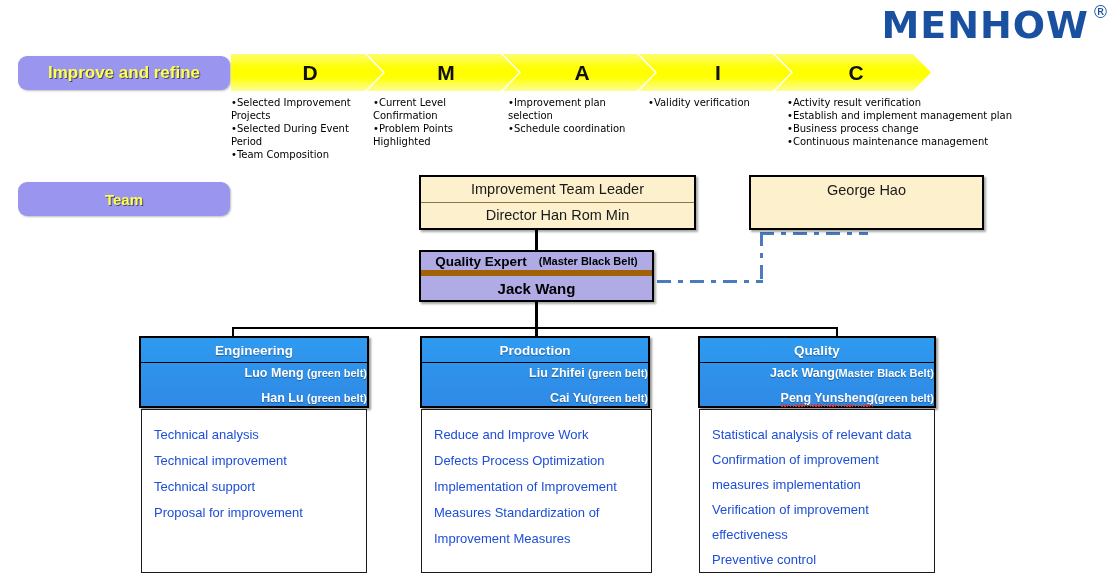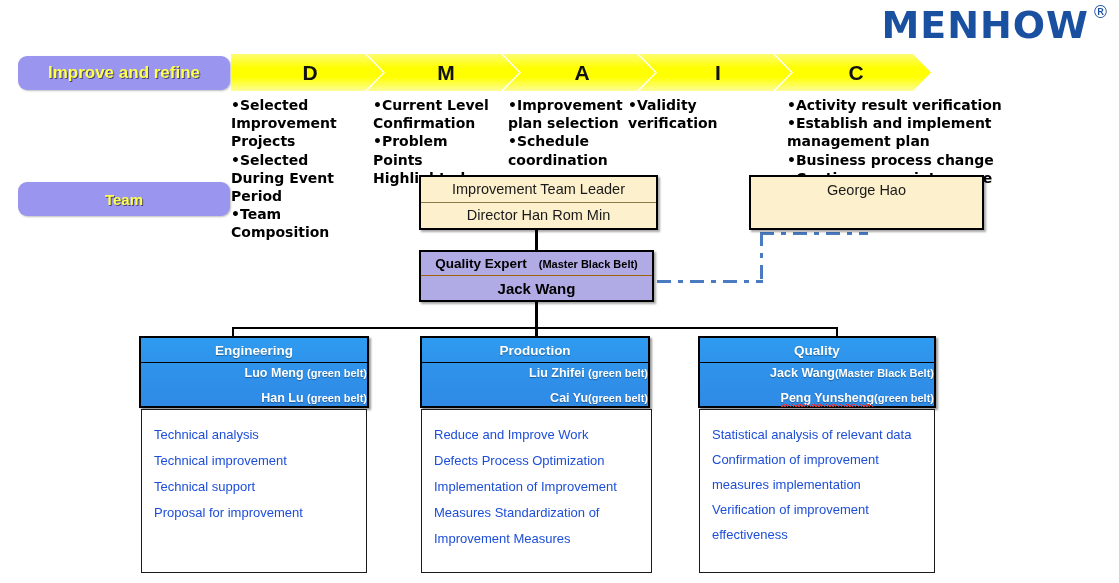--- a/index.html
+++ b/index.html
@@ -62,22 +62,22 @@
   }
   .chev.first {
     clip-path: polygon(0 0, calc(100% - 18px) 0, 100% 50%, calc(100% - 18px) 100%, 0 100%);
   }
   .chev span { margin-left: 6px; }
 
   
   .bullets {
     position: absolute;
     font-family: "DejaVu Sans", sans-serif;
-    font-size: 14px;
-    font-weight: bold;
+    font-size: 10px;
+    font-weight: normal;
     color: #000;
     line-height: 1.30;
   }
   .bullets div { white-space: pre-wrap; }
   .bullets .b::before { content: "\2022 "; }
 
   
   .box {
     position: absolute;
     border: 2px solid #000;
@@ -89,21 +89,21 @@
   }
 
   
   .cream { background: #fdf0cd; }
   .cream .row { color: #1a1a1a; }
   .cream .r1 { height: 50%; border-bottom: 1px solid #8a7a4a; font-size: 14.5px; }
   .cream .r2 { height: 50%; font-size: 14.5px; }
 
   
   .purple { background: #b0abe4; }
-  .purple .r1 { height: 50%; border-bottom: 1px solid #a16207; font-size: 13.5px; font-weight: bold; gap: 8px; }
+  .purple .r1 { height: 50%; border-bottom: 6px solid #a16207; font-size: 13.5px; font-weight: bold; gap: 8px; }
   .purple .r1 .small { font-size: 11px; font-weight: bold; margin-left: 4px; }
   .purple .r2 { height: 50%; font-size: 15px; font-weight: bold; }
 
   
   .dept-head {
     position: absolute;
     border: 2px solid #000;
     box-shadow: 2px 2px 2px rgba(0,0,0,0.4);
     background: linear-gradient(to bottom, #2e9bf0 0%, #2f92ea 45%, #2f8ae6 100%);
     color: #ffffff;
@@ -197,21 +197,21 @@
 <div class="bullets" style="left:373px; top:96px; width:122px;">
   <div class="b">Current Level Confirmation</div>
   <div class="b">Problem Points Highlighted</div>
 </div>
 
 <div class="bullets" style="left:508px; top:96px; width:120px;">
   <div class="b">Improvement plan selection</div>
   <div class="b">Schedule coordination</div>
 </div>
 
-<div class="bullets" style="left:628px; top:96px; width:130px;">
+<div class="bullets" style="left:648px; top:96px; width:130px;">
   <div class="b">Validity verification</div>
 </div>
 
 <div class="bullets" style="left:787px; top:96px; width:230px;">
   <div class="b">Activity result verification</div>
   <div class="b">Establish and implement management plan</div>
   <div class="b">Business process change</div>
   <div class="b">Continuous maintenance management</div>
 </div>
 
@@ -222,21 +222,21 @@
 <div class="conn" style="left:232px; top:327px; width:606px; height:2px;"></div>
 
 <div class="conn" style="left:232px; top:327px; width:2px; height:12px;"></div>
 <div class="conn" style="left:535px; top:327px; width:3px; height:12px;"></div>
 <div class="conn" style="left:836px; top:327px; width:2px; height:12px;"></div>
 
 <div class="dashdot-h" style="left:760px; top:232px; width:108px;"></div>
 <div class="dashdot-v" style="left:760px; top:232px; height:50px;"></div>
 <div class="dashdot-h" style="left:657px; top:280px; width:106px;"></div>
 
-<div class="box cream" style="left:419px; top:175px; width:239px; height:55px;">
+<div class="box cream" style="left:419px; top:175px; width:277px; height:55px;">
   <div class="row r1">Improvement Team Leader</div>
   <div class="row r2">Director Han Rom Min</div>
 </div>
 
 <div class="box cream" style="left:749px; top:175px; width:235px; height:55px;">
   <div class="row r2">George Hao</div>
 </div>
 
 <div class="box purple" style="left:419px; top:250px; width:235px; height:52px;">
   <div class="row r1">
@@ -293,13 +293,14 @@
       <span class="u">Peng Yunsheng</span><span class="belt">(green belt)</span>
     </div>
   </div>
 </div>
 <div class="dept-body" style="left:699px; top:409px; width:236px; height:164px; line-height:25px;">
   <div>Statistical analysis of relevant data</div>
   <div>Confirmation of improvement</div>
   <div>measures implementation</div>
   <div>Verification of improvement</div>
   <div>effectiveness</div>
+  <div>Preventive control</div>
 </div>
 
 </body></html>

